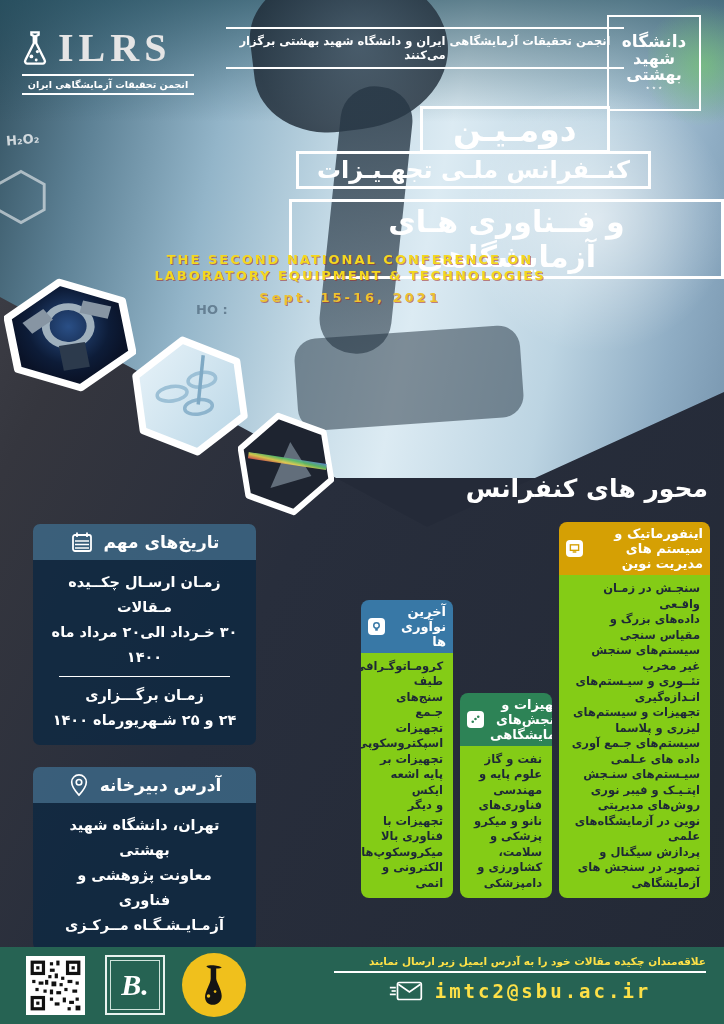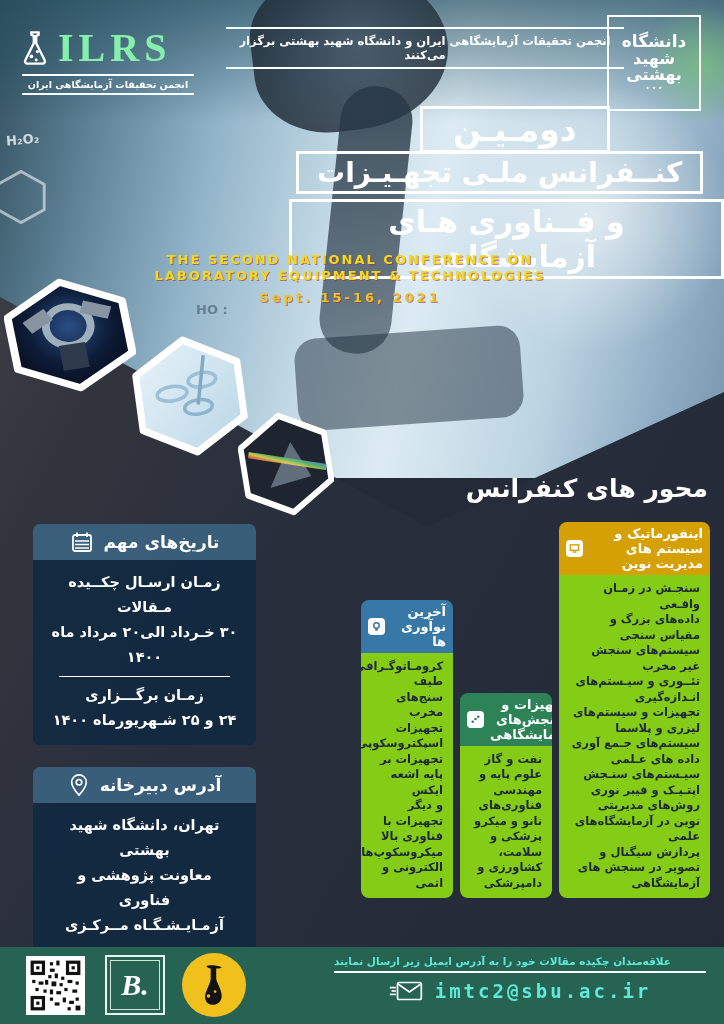--- a/index.html
+++ b/index.html
@@ -30,34 +30,34 @@
   .formula{position:absolute;color:rgba(255,255,255,.75);font-size:13px;font-weight:700;}
   .formula-2{color:rgba(70,95,115,.65);}
   .hex-ring{position:absolute;opacity:.55;}
   
   .wedge{position:absolute;inset:0;
     clip-path:polygon(0 297px,427px 527px,724px 392px,724px 1024px,0 1024px);
     background:linear-gradient(118deg,#45464e 0%,#35363e 20%,#282e3c 46%,#232936 100%);}
   
   .hex{position:absolute;}
   
-  .ilrs{position:absolute;left:20px;top:24px;display:flex;align-items:center;gap:8px;color:#86efac;}
+  .ilrs{position:absolute;left:20px;top:24px;display:flex;align-items:center;gap:8px;color:#e5e5e5;}
   .ilrs-name{font-family:"Liberation Serif","DejaVu Serif",serif;font-size:40px;font-weight:700;letter-spacing:5px;}
   .ilrs-sub{position:absolute;left:22px;top:74px;width:172px;border-top:2px solid #fff;border-bottom:2px solid #fff;
     padding:3px 4px;color:#fff;font-size:9.5px;font-weight:700;text-align:center;direction:rtl;}
   .banner{position:absolute;left:226px;top:27px;width:398px;border-top:2px solid #fff;border-bottom:2px solid #fff;
     padding:5px 8px;color:#fff;font-size:11.5px;font-weight:700;text-align:center;direction:rtl;}
   .sbu{position:absolute;left:607px;top:15px;width:94px;height:96px;border:2.5px solid #fff;
     display:flex;flex-direction:column;align-items:center;justify-content:center;color:#fff;}
   .sbu div{font-weight:700;line-height:1.02;}
   .sbu-l1{font-size:17px;} .sbu-l2{font-size:16px;} .sbu-l3{font-size:16px;} .sbu-l4{font-size:7px;letter-spacing:2px;margin-top:2px;}
   
   .t-box{position:absolute;border:3px solid #fff;color:#fff;font-weight:700;direction:rtl;text-align:center;}
   .t1{left:420px;top:106px;padding:1px 30px;font-size:33px;}
-  .t2{left:296px;top:151px;padding:2px 18px;font-size:28px;letter-spacing:1px;}
+  .t2{left:296px;top:151px;padding:2px 18px;font-size:24px;letter-spacing:1px;}
   .t3{left:289px;top:199px;padding:2px 14px;font-size:30px;}
   .eng{position:absolute;left:140px;top:252px;width:420px;text-align:center;color:#f3d81f;font-weight:700;
     text-shadow:1px 1px 0 rgba(160,40,40,.55);}
   .eng-l{font-size:13px;letter-spacing:2px;line-height:16px;}
   .eng-date{font-size:13px;letter-spacing:3px;margin-top:6px;color:#eec32d;}
   
   .topics-heading{position:absolute;right:16px;top:474px;color:#fff;font-size:25px;font-weight:700;direction:rtl;}
   .topics-col{position:absolute;right:14px;top:522px;width:349px;display:flex;flex-direction:row;gap:7px;align-items:flex-end;}
   .tbox{border-radius:8px;overflow:hidden;width:213px;}
   .tbox.wide{width:349px;}
@@ -80,21 +80,21 @@
   .url-text{font-family:"DejaVu Sans Mono","Liberation Mono",monospace;font-size:19px;font-weight:700;letter-spacing:3px;color:#fff;}
   .note-bar{background:rgba(14,40,66,.88);text-align:center;padding:4px 2px 6px;font-size:11.5px;font-weight:700;direction:rtl;}
   
   .footer{position:absolute;left:0;bottom:0;width:724px;height:77px;background:#266353;}
   .qr{position:absolute;left:26px;top:9px;width:59px;height:59px;background:#fff;padding:3px;}
   .blogo{position:absolute;left:105px;top:8px;width:60px;height:60px;border:2px solid #e8f2ee;display:flex;align-items:center;justify-content:center;}
   .blogo-inner{width:50px;height:50px;border:1px solid #cfe3db;display:flex;align-items:center;justify-content:center;
     font-family:"Liberation Serif","DejaVu Serif",serif;font-style:italic;font-weight:700;font-size:30px;color:#fff;}
   .ylogo{position:absolute;left:182px;top:6px;width:64px;height:64px;border-radius:50%;background:#f0c01c;
     display:flex;align-items:center;justify-content:center;}
-  .foot-right{position:absolute;right:18px;top:8px;width:372px;text-align:left;color:#5eead4;}
+  .foot-right{position:absolute;right:18px;top:8px;width:372px;text-align:right;color:#fde047;}
   .foot-cta{font-size:10.5px;font-weight:700;direction:rtl;padding-bottom:4px;border-bottom:2px solid #fff;}
   .foot-email-row{display:flex;align-items:center;justify-content:center;gap:12px;margin-top:7px;}
   .foot-email{font-family:"DejaVu Sans Mono","Liberation Mono",monospace;font-size:19px;font-weight:700;letter-spacing:3px;}
 </style>
 </head>
 <body>
 
 <div class="poster">
 
   <div class="photo">
@@ -197,21 +197,21 @@
         <span class="tbox-icon">
           <svg width="11" height="11" viewBox="0 0 12 12">
               <circle cx="6" cy="5" r="3" fill="none" stroke="#3878a6" stroke-width="1.6"></circle>
               <rect x="4.6" y="8" width="2.8" height="2.6" fill="#3878a6"></rect>
             </svg>
         </span>
         <span class="ttl">آخرین نوآوری ها</span>
       </div>
       <div class="tbox-body">
         <div>کرومـاتوگـرافی</div>
-        <div>طیف سنج‌های مخرب</div>
+        <div>طیف سنج‌های جـمع</div>
         <div>تجهیزات اسپکتروسکوپی</div>
         <div>تجهیزات بر پایه اشعه ایکس</div>
         <div>و دیگر تجهیزات با فناوری بالا</div>
         <div>میکروسکوپ‌های الکترونی و اتمی</div>
       </div>
     </div>
 
     <div class="tbox">
       <div class="tbox-head" style="background-color: rgb(45, 131, 86);">
         <span class="tbox-icon">

